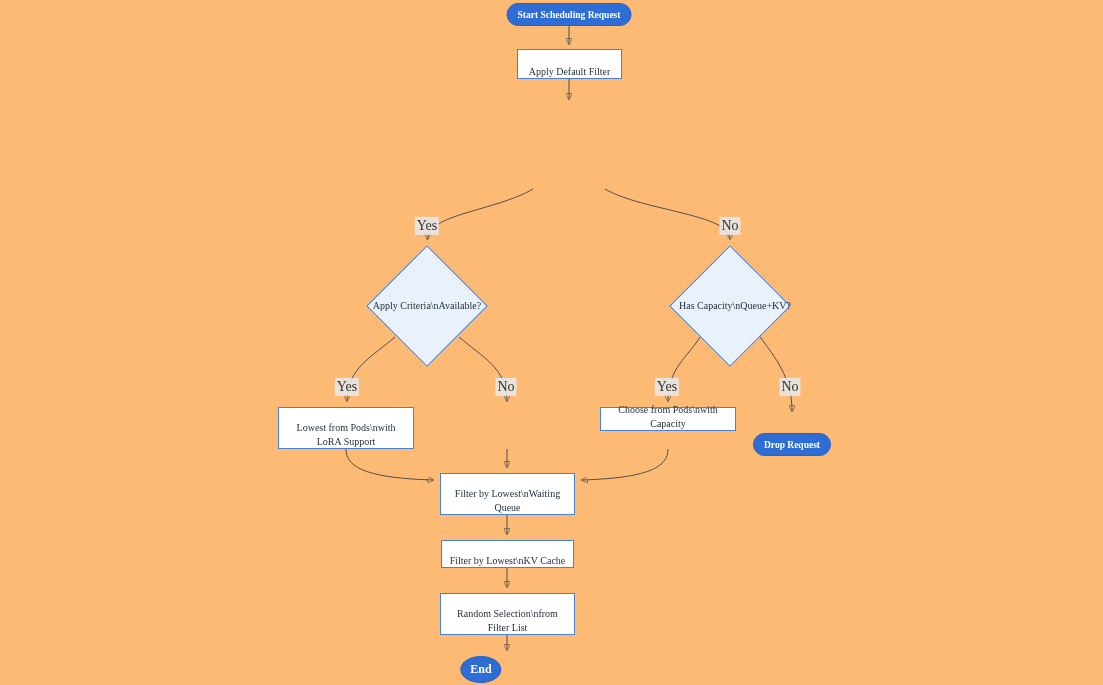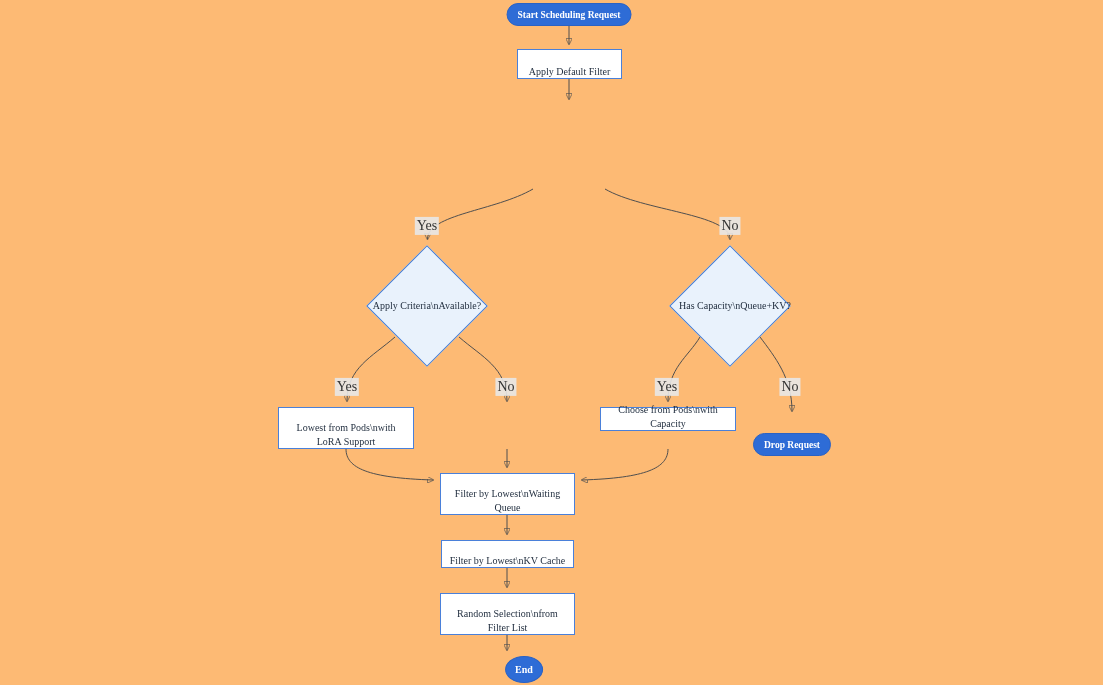--- a/index.html
+++ b/index.html
@@ -105,17 +105,17 @@
   </div>
 
   <div class="rect-node" style="left:440px;top:473px;width:135px;height:42px;">
     <div class="node-label" style="width:128px;">Filter by Lowest\nWaiting Queue</div>
   </div>
 
   <div class="rect-node" style="left:440px;top:593px;width:135px;height:42px;">
     <div class="node-label" style="width:120px;">Random Selection\nfrom Filter List</div>
   </div>
 
-  <div class="pill" style="left:524px;top:656px;height:27px;border-radius:50%;padding:0 9px;font-size:10px;">
+  <div class="pill" style="left:481px;top:656px;height:27px;border-radius:50%;padding:0 9px;font-size:12px;">
     <span>End</span>
   </div>
 
 </div>
 
 </body></html>

